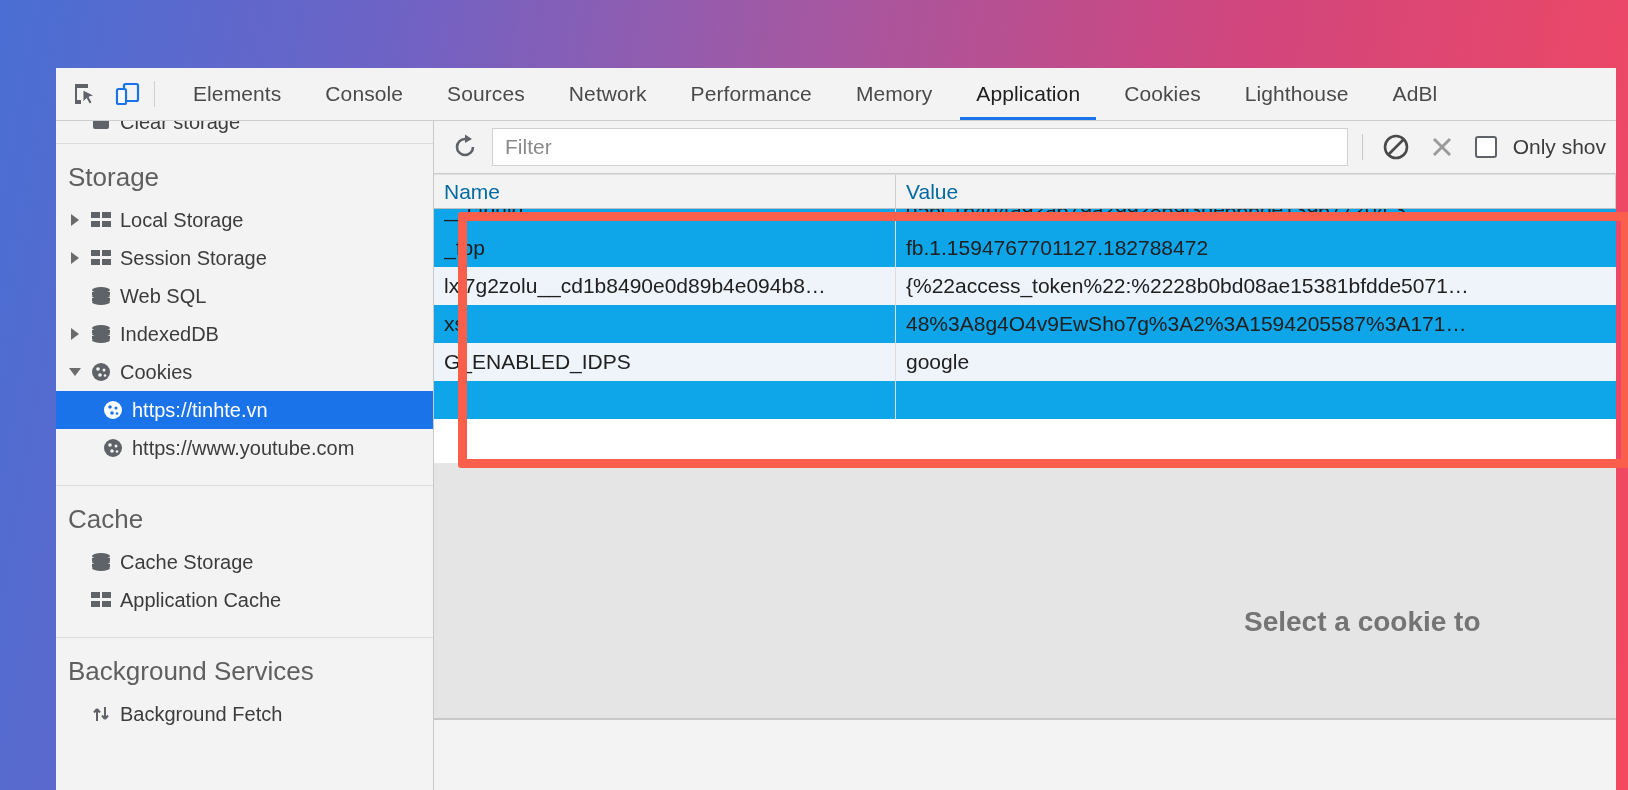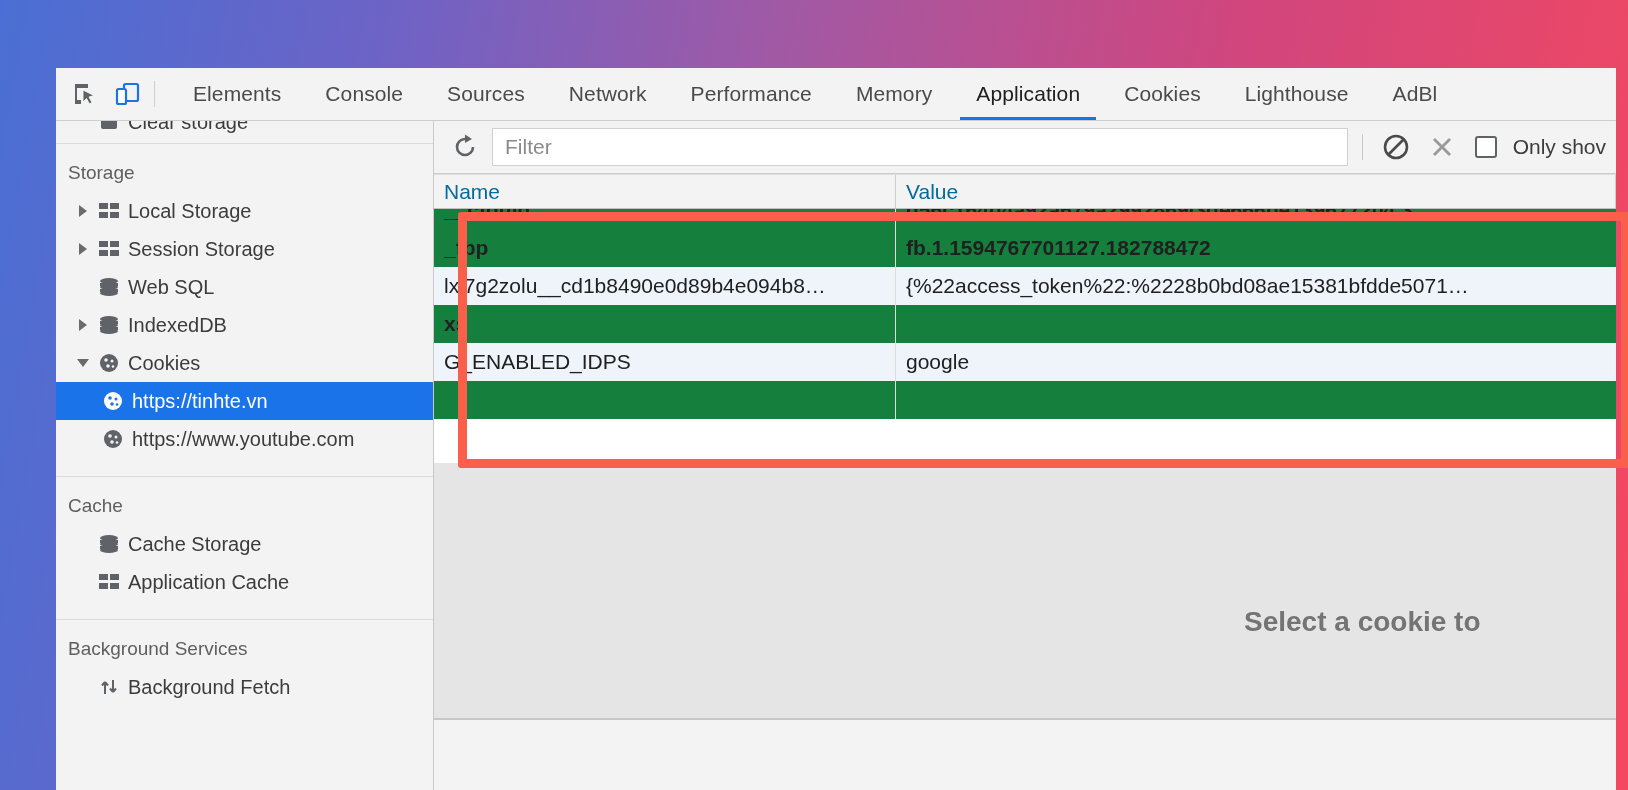--- a/index.html
+++ b/index.html
@@ -54,25 +54,25 @@
   
   #sidebar {
     width: 378px; min-width: 378px;
     background: #f3f3f3;
     border-right: 1px solid #c9c9c9;
     overflow: hidden; position: relative;
     padding-top: 0;
   }
   .sb-sep { height: 1px; background: #dcdcdc; margin: 8px 0; }
   .sb-group-title {
-    font-size: 19px; color: #5f5f5f; padding: 10px 0 8px 12px;
+    font-size: 26px; color: #5f5f5f; padding: 10px 0 8px 12px;
   }
   .sb-item {
     display: flex; align-items: center; height: 38px;
-    padding-left: 16px; font-size: 20px; color: #3c3c3c;
+    padding-left: 8px; font-size: 20px; color: #3c3c3c;
     white-space: nowrap;
   }
   .sb-item.selected { background: #1a73e8; color: #fff; }
   .sb-arrow { width: 22px; display: flex; align-items: center; justify-content: center; }
   .sb-arrow .tri {
     width: 0; height: 0;
     border-left: 8px solid #6b6b6b;
     border-top: 6px solid transparent;
     border-bottom: 6px solid transparent;
   }
@@ -117,21 +117,21 @@
     display: flex; height: 35px; background: #f3f3f3;
     border-bottom: 1px solid #c0c0c0; border-top: 1px solid #dfdfdf;
   }
   .th {
     font-size: 21px; color: #0369a1; display: flex; align-items: center;
     padding-left: 10px; border-right: 1px solid #cdcdcd;
   }
   .col-name { width: 462px; min-width: 462px; }
   .col-value { flex: 1; }
   .trow { display: flex; height: 38px; }
-  .trow.odd { background: #15803d; font-weight: bold; }
+  .trow.odd { background: #0ea5e9; }
   .trow.even { background: #eff3fa; }
   .td {
     font-size: 21px; color: #202020; display: flex; align-items: center;
     padding-left: 10px; overflow: hidden; white-space: nowrap;
     border-right: 1px solid #dcdcdc;
   }
   .td.col-value { border-right: none; }
   .clip { overflow: hidden; text-overflow: ellipsis; white-space: nowrap; display: block; width: 100%; }
   .trow.clipped-top { height: 20px; align-items: flex-end; }
   .trow.clipped-top .td { height: 38px; margin-top: -18px; align-items: center; }
@@ -422,20 +422,23 @@
                   <span class="clip">lxi7g2zolu__cd1b8490e0d89b4e094b8…</span>
                 </div>
               <div class="td col-value">
                   <span class="clip">{%22access_token%22:%2228b0bd08ae15381bfdde5071…</span>
                 </div>
             </div>
             <div class="trow odd">
               <div class="td col-name">
                   <span class="clip">xs</span>
                 </div>
+              <div class="td col-value">
+                  <span class="clip">48%3A8g4O4v9EwSho7g%3A2%3A1594205587%3A171…</span>
+                </div>
             </div>
             <div class="trow even">
               <div class="td col-name">
                   <span class="clip">G_ENABLED_IDPS</span>
                 </div>
               <div class="td col-value">
                   <span class="clip">google</span>
                 </div>
             </div>
             <div class="trow odd">

